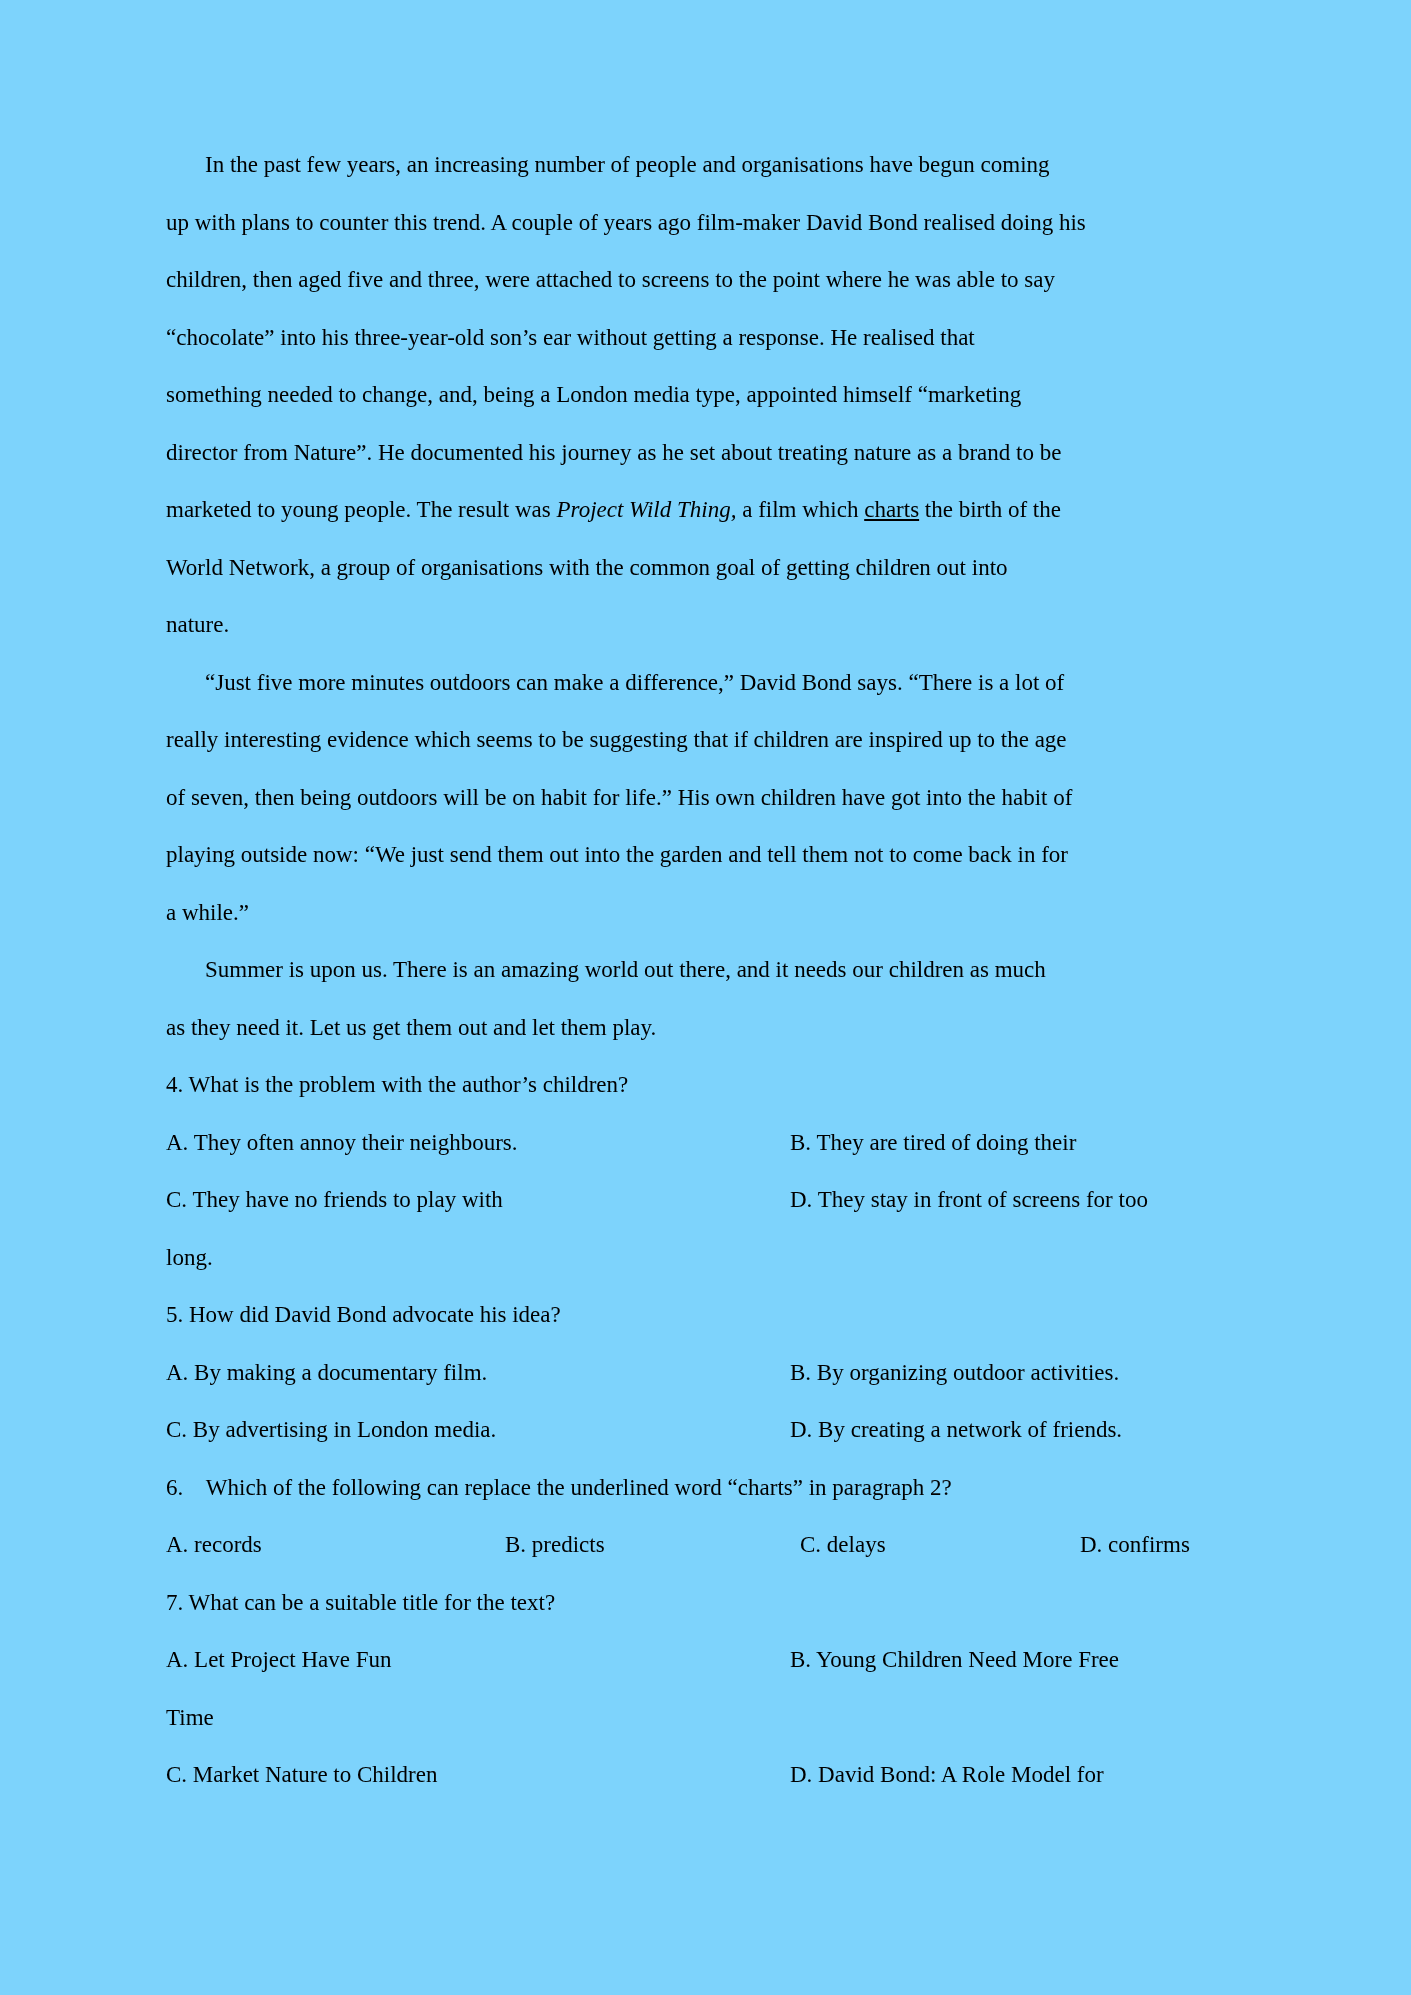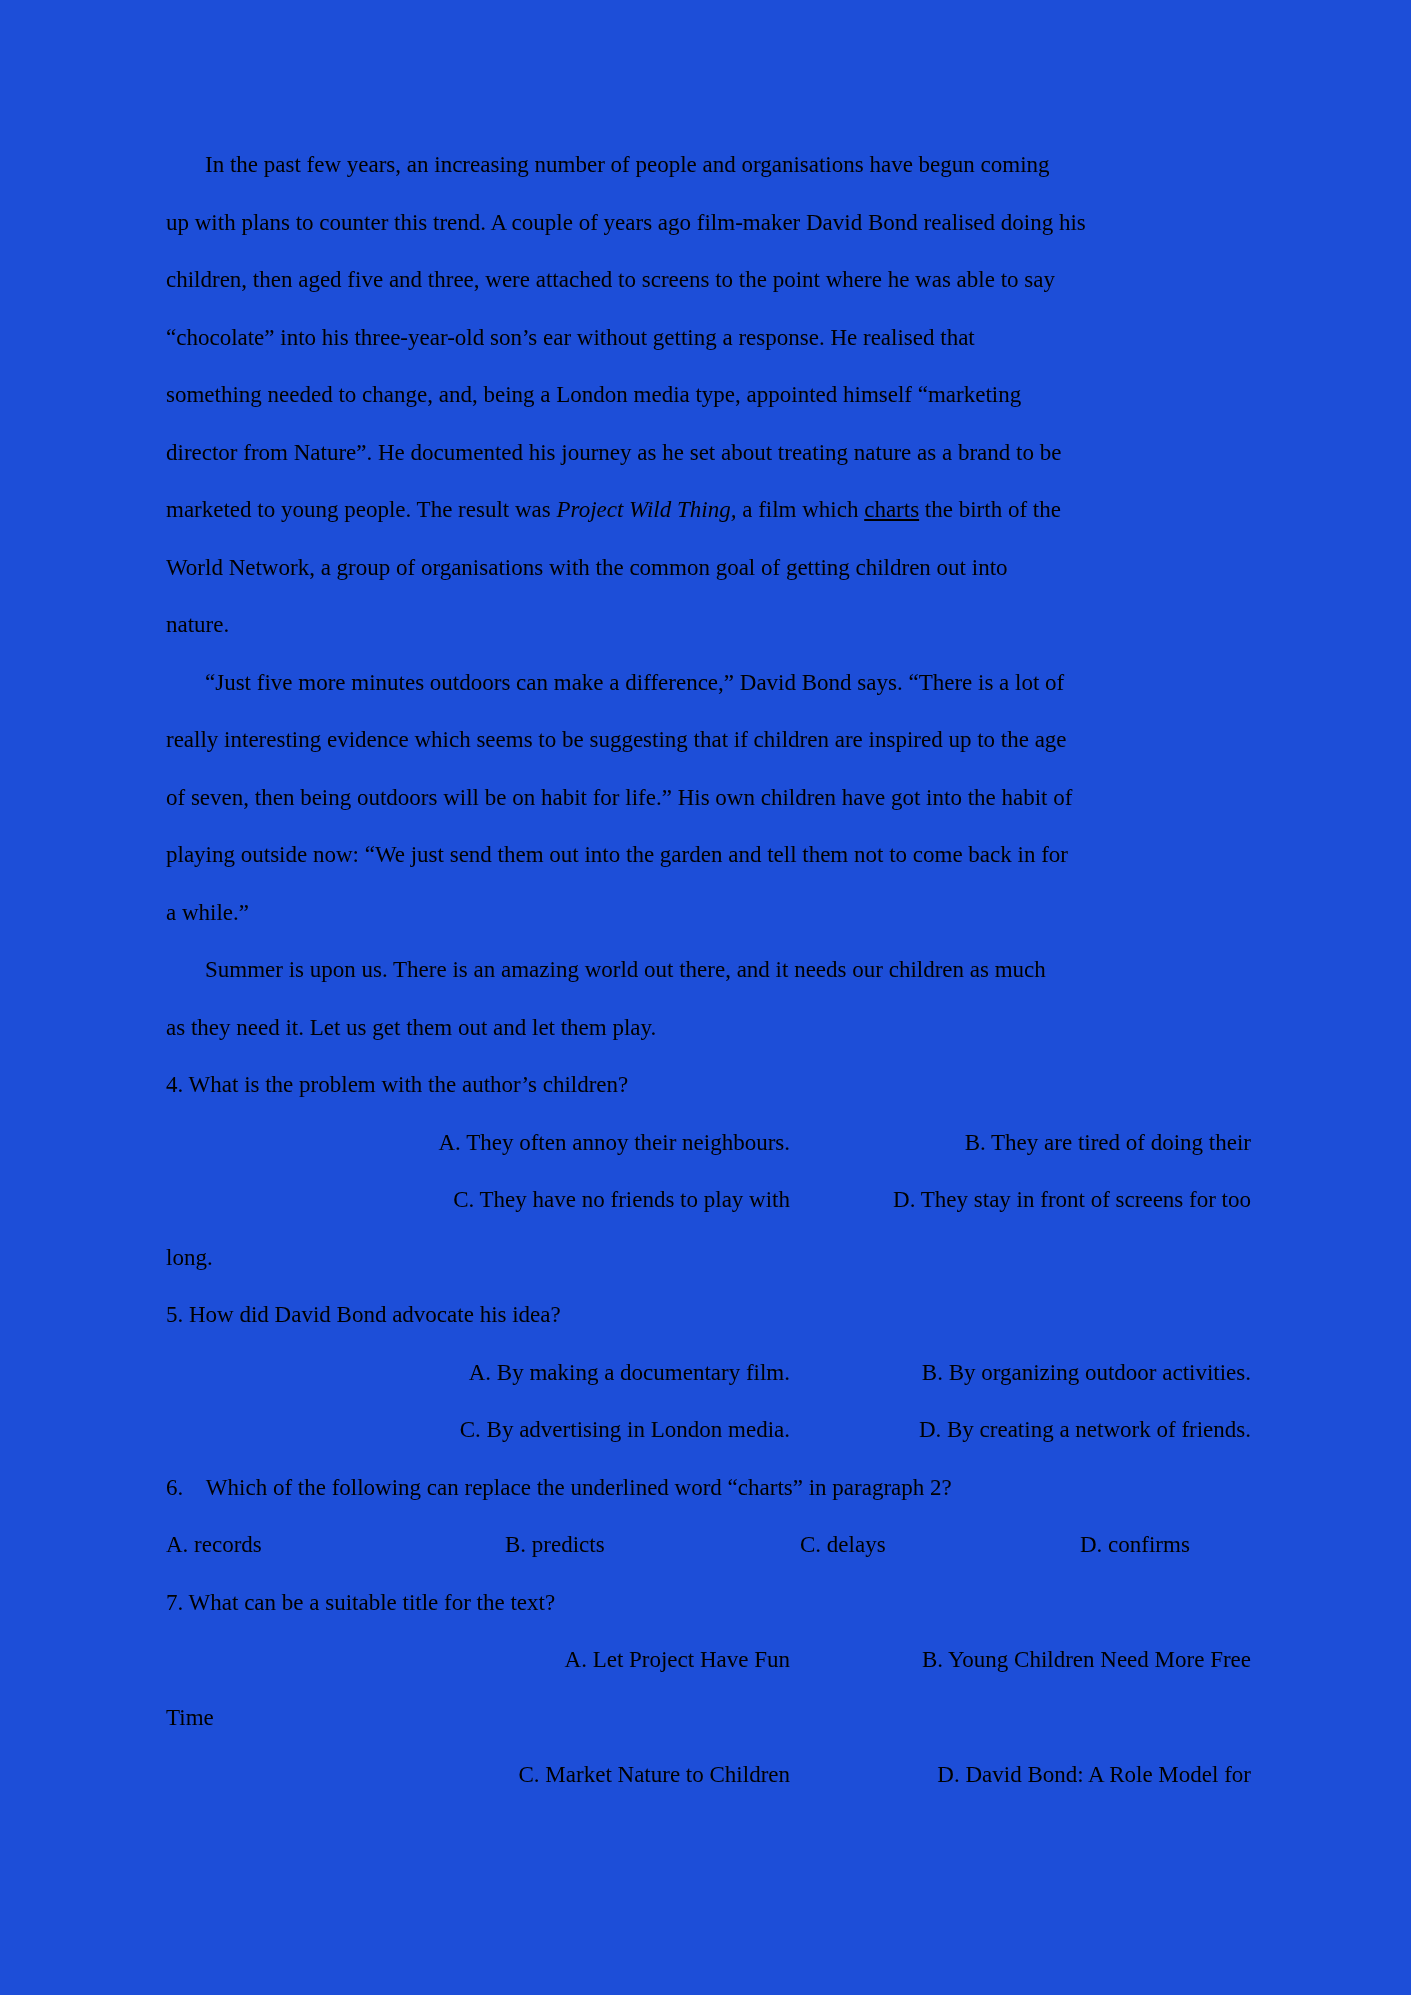--- a/index.html
+++ b/index.html
@@ -10,36 +10,35 @@
     color: #000000;
     font-family: "Liberation Serif", "DejaVu Serif", serif;
     font-size: 23px;
     overflow: hidden;
   }
   .page {
     box-sizing: border-box;
     width: 1411px;
     height: 1995px;
     padding: 136px 160px 0 166px;
-    background: #1d4ed8;
+    background: #7dd3fc;
   }
   .line {
     white-space: pre;
     line-height: 57.5px;
     height: 57.5px;
   }
   .indent { text-indent: 39px; }
   .italic { font-style: italic; }
   .underline { text-decoration: underline; }
   .row2 {
     display: grid;
     grid-template-columns: 624px 1fr;
     line-height: 57.5px;
     height: 57.5px;
-    text-align: right;
   }
   .row4 {
     display: grid;
     grid-template-columns: 339px 295px 280px 1fr;
     line-height: 57.5px;
     height: 57.5px;
   }
   .row2 .line, .row4 .line { height: auto; }
 </style>
 </head>

